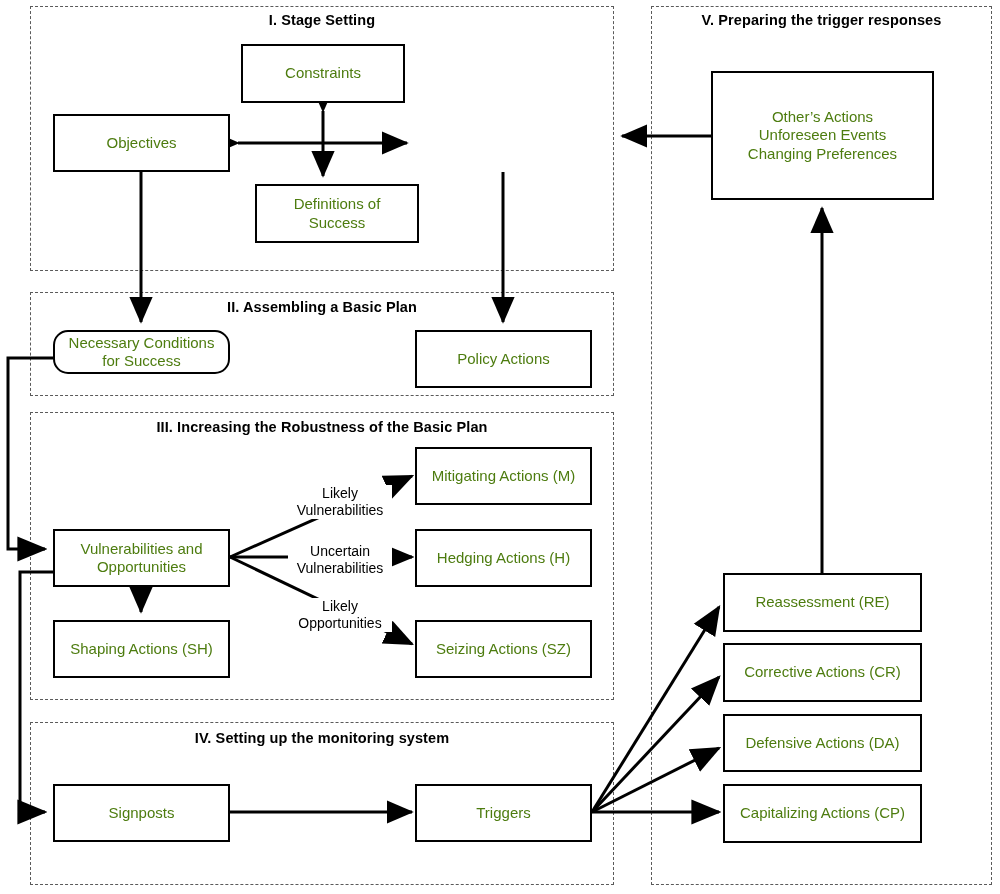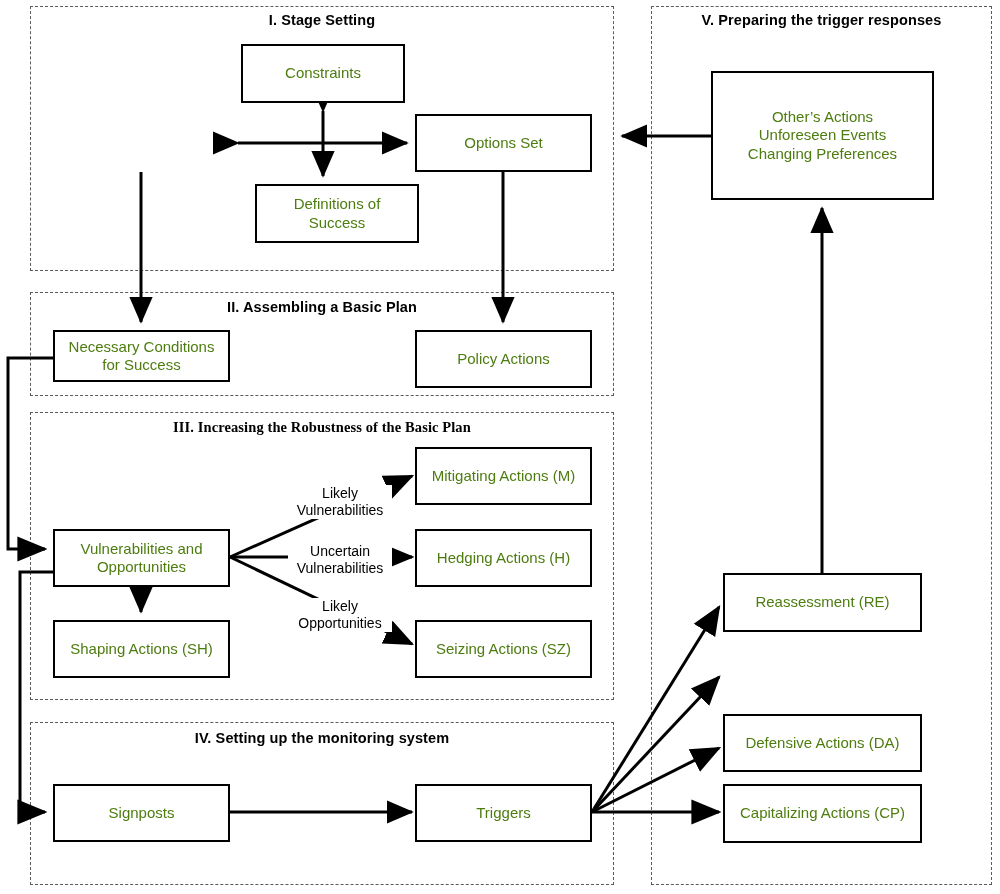--- a/index.html
+++ b/index.html
@@ -57,21 +57,21 @@
 
 <div id="root">
 
   <div class="panel" style="left:30px;top:6px;width:584px;height:265px;"></div>
   <div class="panel-title" style="left:30px;top:12px;width:584px;">I. Stage Setting</div>
 
   <div class="panel" style="left:30px;top:292px;width:584px;height:104px;"></div>
   <div class="panel-title" style="left:30px;top:299px;width:584px;">II. Assembling a Basic Plan</div>
 
   <div class="panel" style="left:30px;top:412px;width:584px;height:288px;"></div>
-  <div class="panel-title" style="left:30px;top:419px;width:584px;font-family:Liberation Serif, serif;">III. Increasing the Robustness of the Basic Plan</div>
+  <div class="panel-title" style="left:30px;top:419px;width:584px;">III. Increasing the Robustness of the Basic Plan</div>
 
   <div class="panel" style="left:30px;top:722px;width:584px;height:163px;"></div>
   <div class="panel-title" style="left:30px;top:730px;width:584px;">IV. Setting up the monitoring system</div>
 
   <div class="panel" style="left:651px;top:6px;width:341px;height:879px;"></div>
   <div class="panel-title" style="left:651px;top:12px;width:341px;">V. Preparing the trigger responses</div>
 
   <svg id="wires" viewBox="0 0 1000 894" xmlns="http://www.w3.org/2000/svg">
     <defs>
       <marker id="ah" markerWidth="9" markerHeight="9" refX="8.4" refY="4.5" orient="auto" markerUnits="strokeWidth">
@@ -109,27 +109,27 @@
       <line x1="592" y1="812" x2="719" y2="677" marker-end="url(#ahs)"></line>
       <line x1="592" y1="812" x2="719" y2="748" marker-end="url(#ahs)"></line>
       <line x1="592" y1="812" x2="719" y2="812" marker-end="url(#ahs)"></line>
 
       <line x1="822" y1="573" x2="822" y2="208" marker-end="url(#ah)"></line>
     </g>
   </svg>
 
   <div class="node" style="left:241px;top:44px;width:164px;height:59px;">Constraints</div>
 
+  <div class="node" style="left:53px;top:114px;width:177px;height:58px;">Objectives</div>
 
-  <div class="node" style="left:415px;top:114px;width:177px;height:58px;">Options Set</div>
 
   <div class="node" style="left:241px;top:184px;width:164px;height:59px;margin-left:14px;">Definitions of
 Success</div>
 
-  <div class="node" style="left:53px;top:330px;width:177px;height:52px;">Necessary Conditions
+  <div class="node" style="left:53px;top:330px;width:177px;height:44px;border-radius:15px;">Necessary Conditions
 for Success</div>
 
   <div class="node" style="left:415px;top:330px;width:177px;height:58px;">Policy Actions</div>
 
   <div class="node" style="left:53px;top:529px;width:177px;height:58px;">Vulnerabilities and
 Opportunities</div>
 
   <div class="node" style="left:53px;top:620px;width:177px;height:58px;">Shaping Actions (SH)</div>
 
   <div class="node" style="left:415px;top:447px;width:177px;height:58px;">Mitigating Actions (M)</div>
@@ -141,20 +141,21 @@
   <div class="node" style="left:53px;top:784px;width:177px;height:58px;">Signposts</div>
 
   <div class="node" style="left:415px;top:784px;width:177px;height:58px;">Triggers</div>
 
   <div class="node" style="left:711px;top:71px;width:223px;height:129px;">Other’s Actions
 Unforeseen Events
 Changing Preferences</div>
 
   <div class="node" style="left:723px;top:573px;width:199px;height:59px;">Reassessment (RE)</div>
 
+  <div class="node" style="left:723px;top:643px;width:199px;height:59px;">Corrective Actions (CR)</div>
 
   <div class="node" style="left:723px;top:714px;width:199px;height:58px;">Defensive Actions (DA)</div>
 
   <div class="node" style="left:723px;top:784px;width:199px;height:59px;">Capitalizing Actions (CP)</div>
 
   <div class="edge-label" style="left:288px;top:485px;width:104px;">Likely
 Vulnerabilities</div>
 
   <div class="edge-label" style="left:288px;top:543px;width:104px;">Uncertain
 Vulnerabilities</div>

